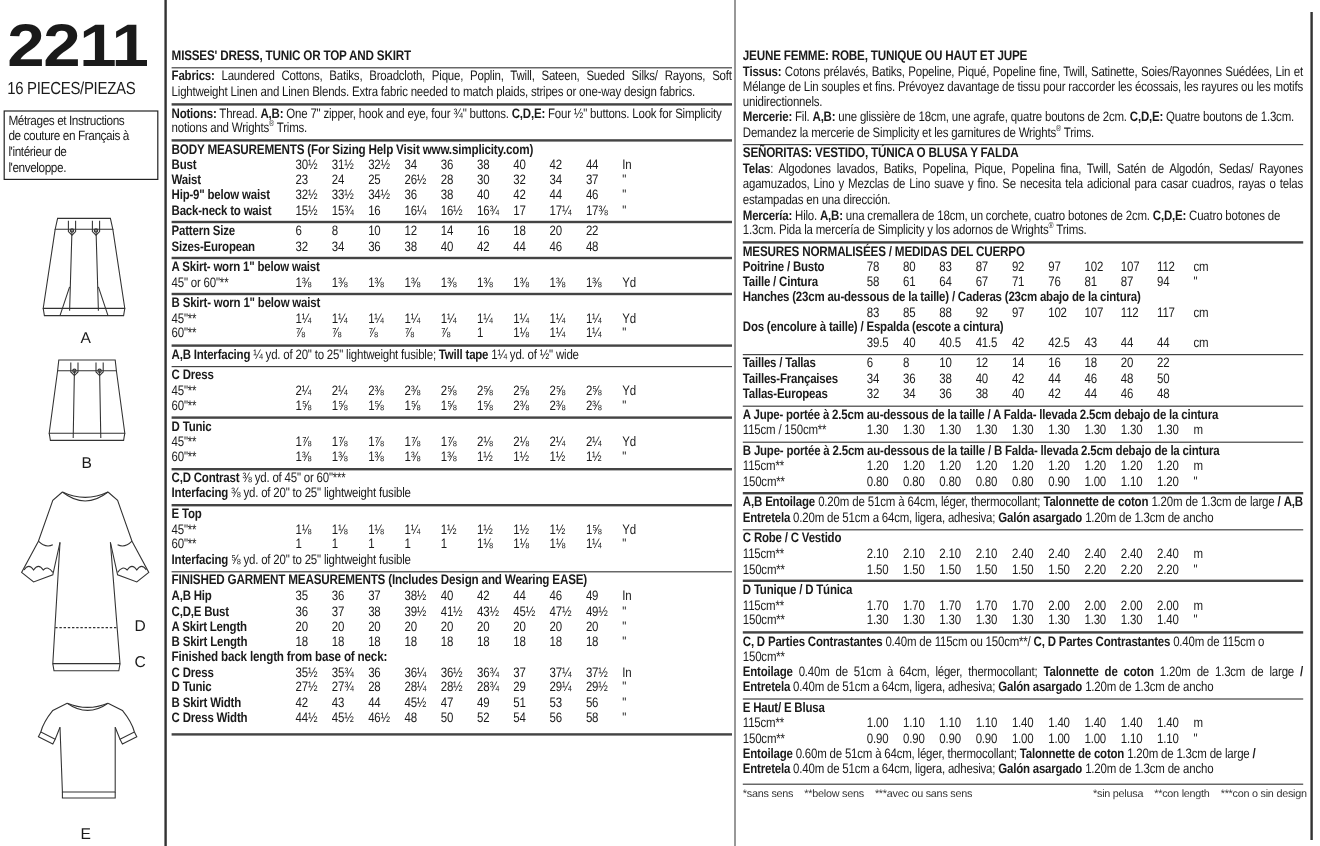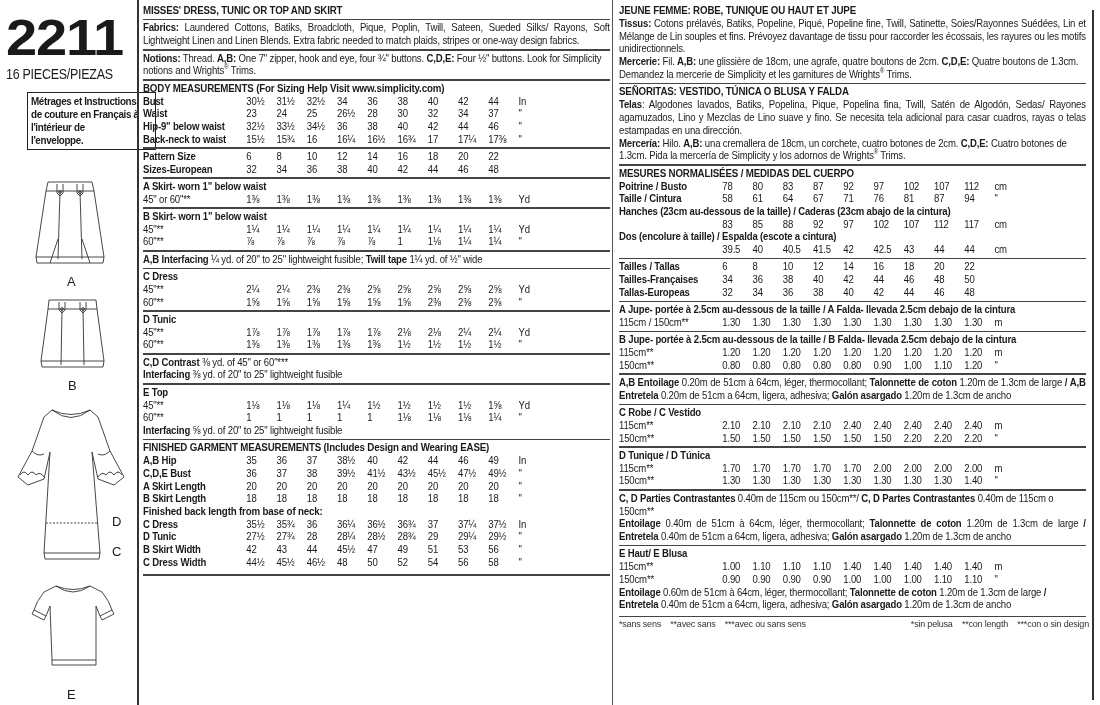--- a/index.html
+++ b/index.html
@@ -10,27 +10,27 @@
   #mid{position:absolute;left:143px;top:0;width:467px;height:705px;}
   #vline2{position:absolute;left:612px;top:0;width:1px;height:705px;background:#555;}
   #right{position:absolute;left:619px;top:0;width:467px;height:705px;}
   #vline3{position:absolute;left:1092px;top:10px;width:2px;height:690px;background:#333;}
 
   .num{font-family:"Liberation Sans",sans-serif;font-weight:900;font-size:50px;letter-spacing:-1px;
        position:absolute;left:6px;top:-4px;line-height:56px;transform:scaleX(1.12);transform-origin:left;}
   .pieces{position:absolute;left:6px;top:52px;font-size:14.5px;letter-spacing:-0.3px;
           font-family:"Liberation Sans",sans-serif;transform:scaleX(.86);transform-origin:left;white-space:nowrap;}
   .frbox{position:absolute;left:3px;top:78px;width:129px;height:58px;border:1.5px solid #222;
-         font-size:11.2px;font-weight:bold;line-height:13px;padding:2px 0 0 3px;box-sizing:border-box;
-         font-family:"Liberation Sans",sans-serif;letter-spacing:-0.4px;margin-left:24px;}
+         font-size:11.2px;font-weight:normal;line-height:13px;padding:2px 0 0 3px;box-sizing:border-box;
+         font-family:"Liberation Sans",sans-serif;letter-spacing:-0.4px;}
   .frbox span{display:block;white-space:nowrap;transform:scaleX(.88);transform-origin:left;}
   .illus{position:absolute;}
   .vlabel{position:absolute;font-family:"Liberation Sans",sans-serif;font-size:13px;}
 
-  .sec{position:relative;font-size:11.4px;line-height:12.8px;letter-spacing:-0.2px;}
+  .sec{position:relative;font-size:11.4px;line-height:12.8px;letter-spacing:-0.2px;margin-top:37px;}
   .sq{display:block;transform:scaleX(.84);transform-origin:left;width:119%;}
   .b{font-weight:bold;}
   .rule{height:1.6px;background:#444;margin:2px 0 1px 0;}
   .title{font-weight:bold;font-size:11.6px;}
   .row{display:flex;white-space:nowrap;height:12.7px;line-height:12.7px;}
   .row .lbl{width:123px;}
   .row .v{width:36px;}
   .row .u{width:14px;text-align:left;}
   .foot{font-size:9px;color:#333;white-space:nowrap;}
   sup{font-size:7px;line-height:0;}
@@ -753,21 +753,21 @@
           <span class="v">1.10</span>
           <span class="v">1.10</span>
           <span class="u">"</span>
         </div>
       </div>
     <div class="sq"><span class="b">Entoilage</span> <span>0.60m de 51cm à 64cm, léger, thermocollant;</span> <span class="b">Talonnette de coton</span> <span>1.20m de 1.3cm de large</span> <span class="b">/</span> <span class="b">Entretela</span> <span>0.40m de 51cm a 64cm, ligera, adhesiva;</span> <span class="b">Galón asargado</span> <span>1.20m de 1.3cm de ancho</span> </div>
     <div class="rule" style="margin-top:5px;height:1px"></div>
     <div class="foot" style="display:flex;justify-content:space-between;width:470px">
       <span>
         <span>*sans sens</span>&nbsp;&nbsp;&nbsp;
-        <span>**avec sans</span>&nbsp;&nbsp;&nbsp;
+        <span>**below sens</span>&nbsp;&nbsp;&nbsp;
         <span>***avec ou sans sens</span>
       </span>
       <span>
         <span>*sin pelusa</span>&nbsp;&nbsp;&nbsp;
         <span>**con length</span>&nbsp;&nbsp;&nbsp;
         <span>***con o sin design</span>
       </span>
     </div>
   </div>
 </div>

